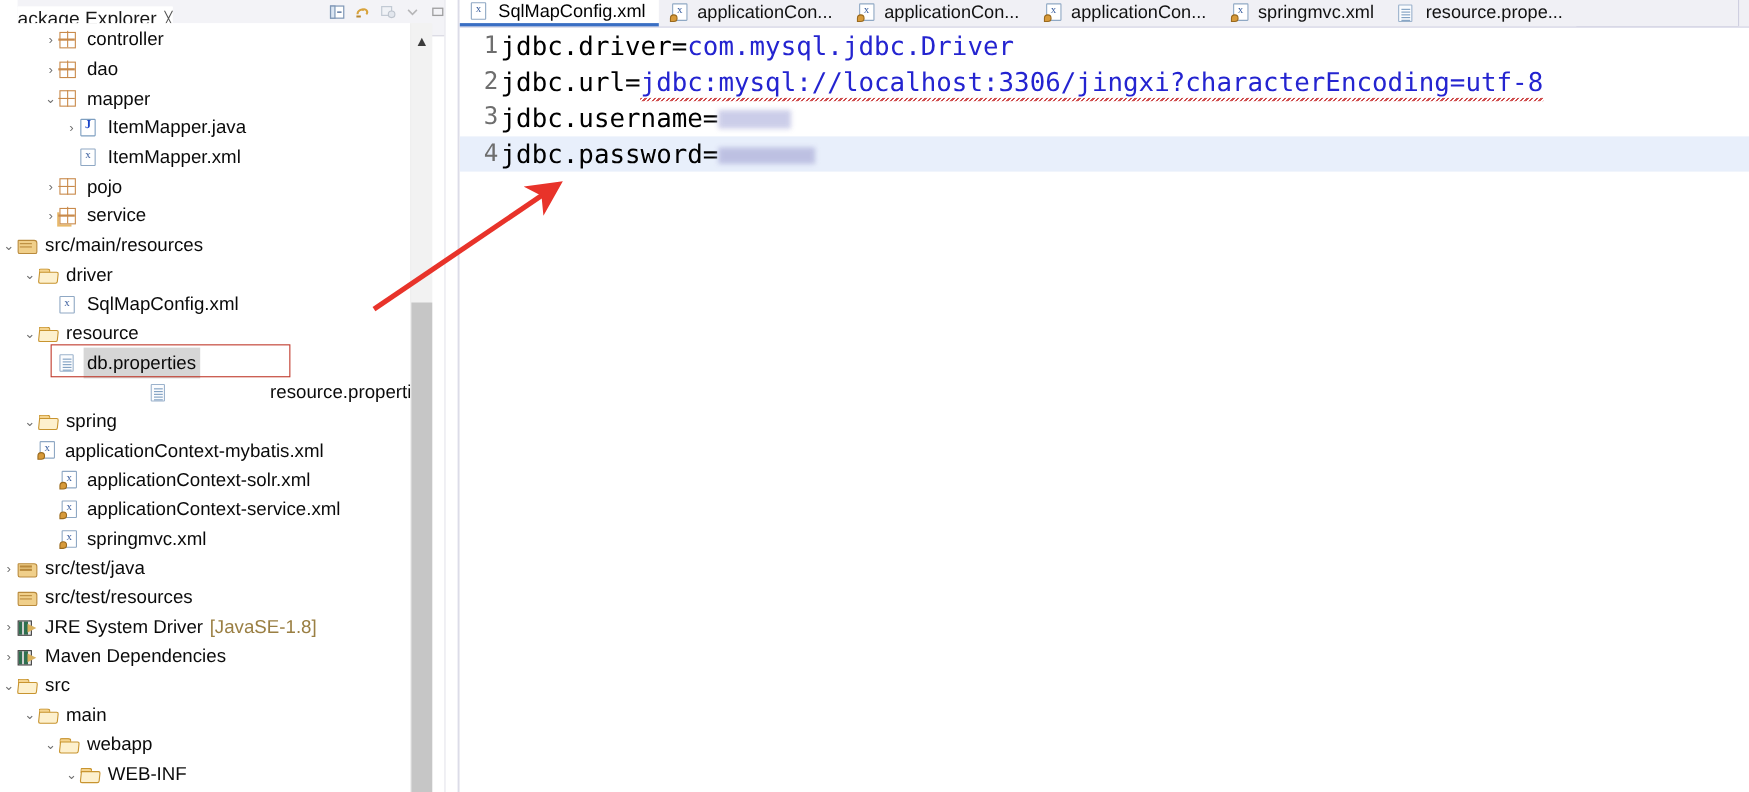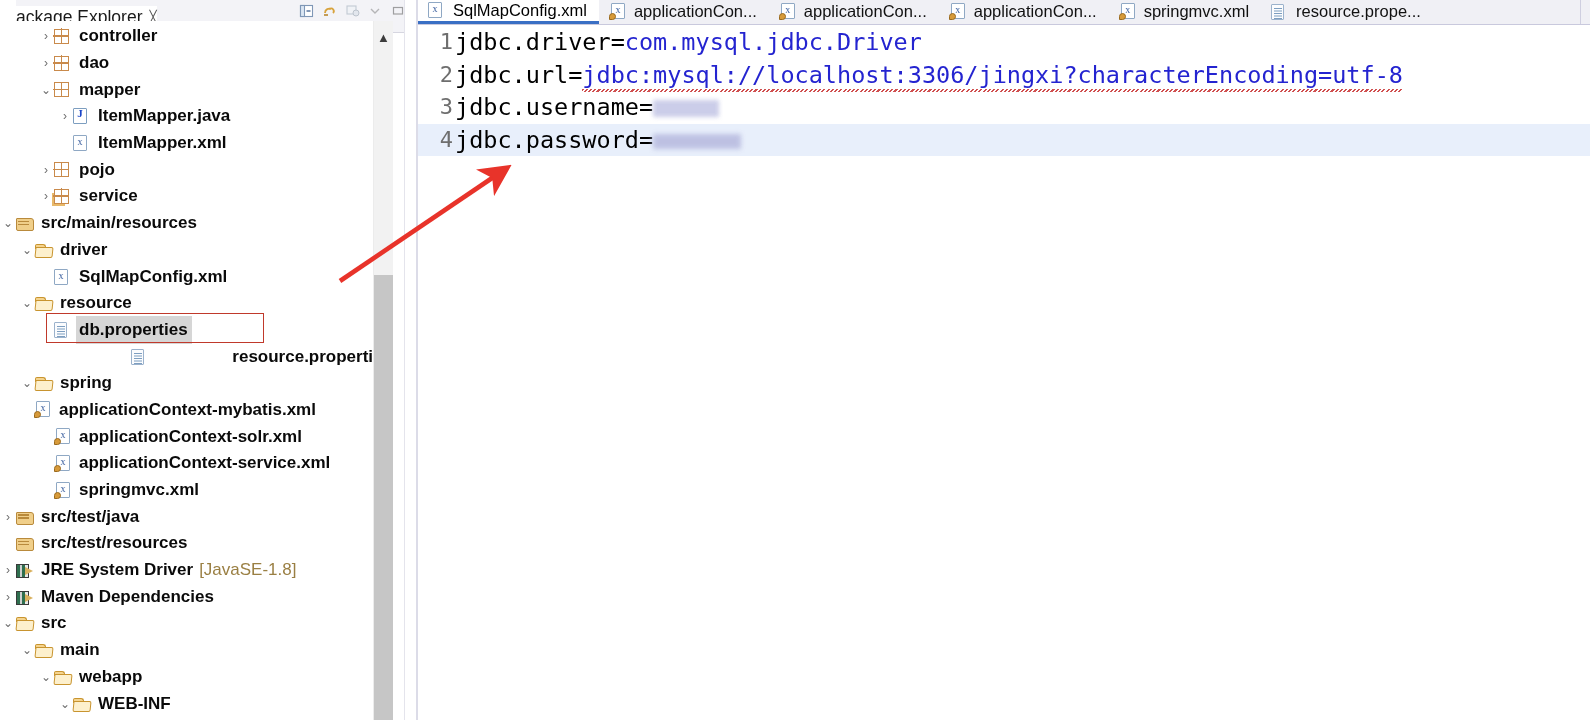--- a/index.html
+++ b/index.html
@@ -83,21 +83,21 @@
   .row {
     position: relative;
     height: 26.7px;
     display: flex;
     align-items: center;
     white-space: nowrap;
     font-size: 17px;
     color: #0a0a0a;
     font-family: "Liberation Sans", sans-serif;
   }
-  .row .lbl { line-height: 26px; font-weight: bold; }
+  .row .lbl { line-height: 26px; }
   .row.sel .lbl {
     background: #d6d6d6;
     padding: 1px 4px 1px 3px;
     margin-left: -3px;
   }
   .arrow {
     width: 16px;
     flex: 0 0 16px;
     text-align: center;
     color: #6f6f6f;

